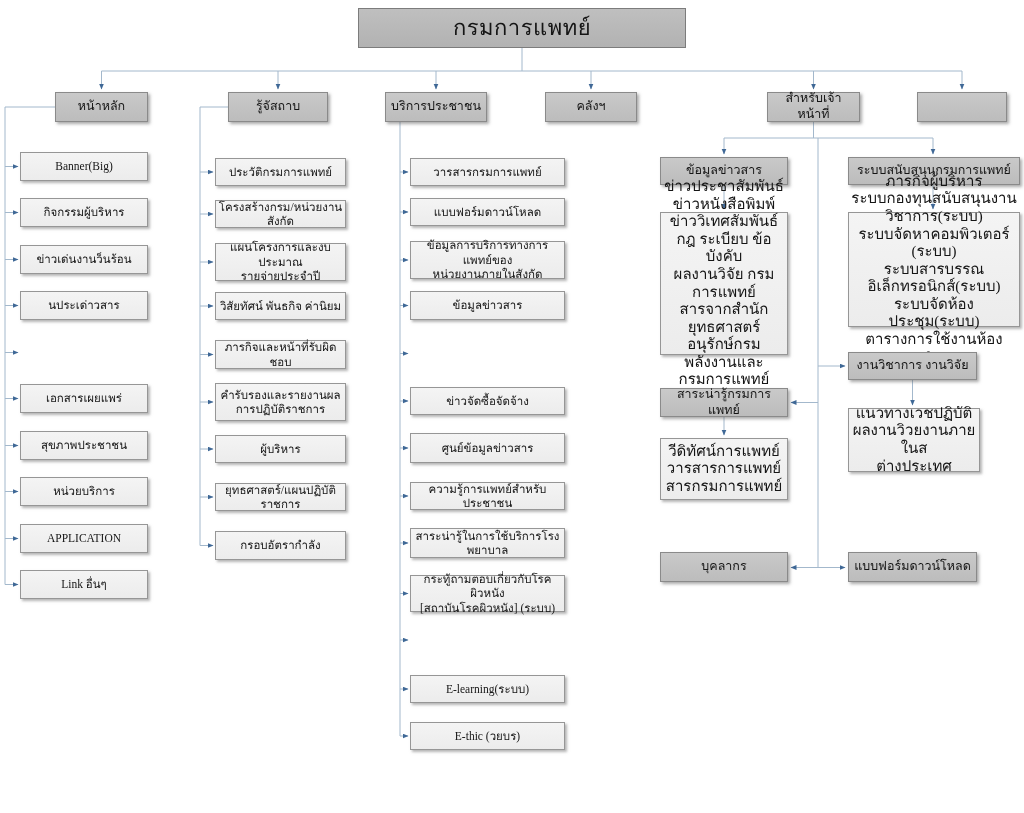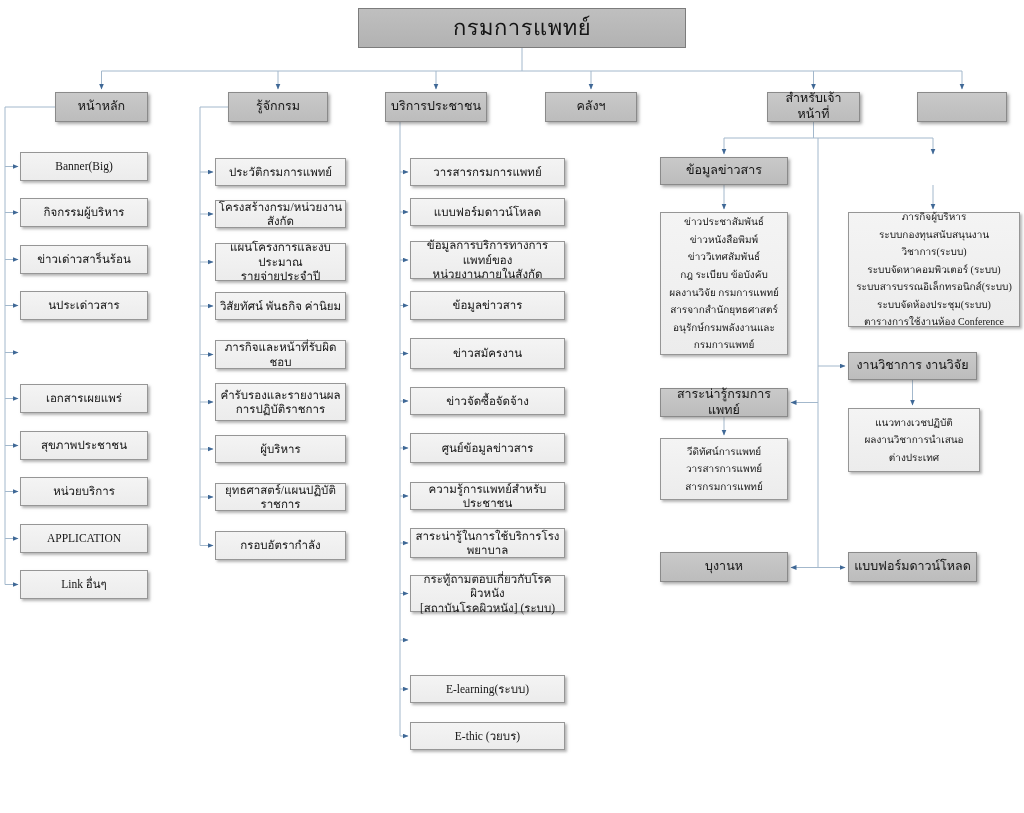--- a/index.html
+++ b/index.html
@@ -16,21 +16,21 @@
   }
   .gray {
     background:linear-gradient(#c9c9c9,#bcbcbc);
     border-color:#8a8a8a; font-size:12.5px;
     box-shadow:2px 2px 3px rgba(100,100,100,.55);
   }
   .title-box {
     background:linear-gradient(#bfbfbf,#b2b2b2);
     border:1px solid #7c7c7c; font-size:22px; box-shadow:none; letter-spacing:.5px;
   }
-  .panel { font-size:10px; line-height:17.6px; padding:4px 2px; }
+  .panel { font-size:15px; line-height:17.6px; padding:4px 2px; }
 </style>
 </head>
 <body>
 
 <div class="canvas">
 
   <svg class="wires" viewBox="0 0 1024 813" xmlns="http://www.w3.org/2000/svg">
     <defs>
       <marker id="arr" markerWidth="7" markerHeight="6" refX="5.5" refY="2.5" orient="auto" markerUnits="userSpaceOnUse">
         <path d="M0,0 L6,2.5 L0,5 Z" fill="#3f6896"></path>
@@ -97,29 +97,29 @@
       <path d="M912.5,380 V405" marker-end="url(#arr)"></path>
       <path d="M724,417 V435" marker-end="url(#arr)"></path>
       <path d="M818,567.5 H791" marker-end="url(#arr)"></path>
       <path d="M818,567.5 H845" marker-end="url(#arr)"></path>
     </g>
   </svg>
 
   <div class="box title-box" style="left:358px;top:8px;width:328px;height:40px">กรมการแพทย์</div>
 
   <div class="box gray" style="left:55px;top:92px;width:93px;height:30px">หน้าหลัก</div>
-  <div class="box gray" style="left:228px;top:92px;width:100px;height:30px">รู้จักกรม</div>
+  <div class="box gray" style="left:228px;top:92px;width:100px;height:30px">รู้จัสถาบ</div>
   <div class="box gray" style="left:385px;top:92px;width:102px;height:30px">บริการประชาชน</div>
   <div class="box gray" style="left:545px;top:92px;width:92px;height:30px">คลังฯ</div>
   <div class="box gray" style="left:767px;top:92px;width:93px;height:30px">สำหรับเจ้าหน้าที่</div>
   <div class="box gray" style="left:917px;top:92px;width:90px;height:30px" title="คลังฯ"></div>
 
   <div class="box" style="left:20px;top:152px;width:128px;height:29px">Banner(Big)</div>
   <div class="box" style="left:20px;top:198px;width:128px;height:29px">กิจกรรมผู้บริหาร</div>
-  <div class="box" style="left:20px;top:245px;width:128px;height:29px">ข่าวเด่าวสาร็นร้อน</div>
+  <div class="box" style="left:20px;top:245px;width:128px;height:29px">ข่าวเด่นงานว็นร้อน</div>
   <div class="box" style="left:20px;top:291px;width:128px;height:29px">นประเด่าวสาร</div>
   <div class="box" style="left:20px;top:384px;width:128px;height:29px">เอกสารเผยแพร่</div>
   <div class="box" style="left:20px;top:431px;width:128px;height:29px">สุขภาพประชาชน</div>
   <div class="box" style="left:20px;top:477px;width:128px;height:29px">หน่วยบริการ</div>
   <div class="box" style="left:20px;top:524px;width:128px;height:29px">APPLICATION</div>
   <div class="box" style="left:20px;top:570px;width:128px;height:29px">Link อื่นๆ</div>
 
   <div class="box" style="left:215px;top:158px;width:131px;height:28px">ประวัติกรมการแพทย์</div>
   <div class="box" style="left:215px;top:200px;width:131px;height:28px">โครงสร้างกรม/หน่วยงานสังกัด</div>
   <div class="box" style="left:215px;top:243px;width:131px;height:38px">แผนโครงการและงบประมาณ
@@ -130,53 +130,53 @@
 การปฏิบัติราชการ</div>
   <div class="box" style="left:215px;top:435px;width:131px;height:28px">ผู้บริหาร</div>
   <div class="box" style="left:215px;top:483px;width:131px;height:28px">ยุทธศาสตร์/แผนปฏิบัติราชการ</div>
   <div class="box" style="left:215px;top:531px;width:131px;height:29px">กรอบอัตรากำลัง</div>
 
   <div class="box" style="left:410px;top:158px;width:155px;height:28px">วารสารกรมการแพทย์</div>
   <div class="box" style="left:410px;top:198px;width:155px;height:28px">แบบฟอร์มดาวน์โหลด</div>
   <div class="box" style="left:410px;top:241px;width:155px;height:38px">ข้อมูลการบริการทางการแพทย์ของ
 หน่วยงานภายในสังกัด</div>
   <div class="box" style="left:410px;top:291px;width:155px;height:29px">ข้อมูลข่าวสาร</div>
-  <div class="box" style="left:410px;top:338px;width:155px;height:31px">ข่าวสมัครงาน</div>
   <div class="box" style="left:410px;top:387px;width:155px;height:28px">ข่าวจัดซื้อจัดจ้าง</div>
   <div class="box" style="left:410px;top:433px;width:155px;height:30px">ศูนย์ข้อมูลข่าวสาร</div>
   <div class="box" style="left:410px;top:482px;width:155px;height:28px">ความรู้การแพทย์สำหรับประชาชน</div>
   <div class="box" style="left:410px;top:528px;width:155px;height:30px">สาระน่ารู้ในการใช้บริการโรงพยาบาล</div>
   <div class="box" style="left:410px;top:575px;width:155px;height:37px">กระทู้ถามตอบเกี่ยวกับโรคผิวหนัง
 [สถาบันโรคผิวหนัง] (ระบบ)</div>
   <div class="box" style="left:410px;top:675px;width:155px;height:28px">E-learning(ระบบ)</div>
   <div class="box" style="left:410px;top:722px;width:155px;height:28px">E-thic (วยบร)</div>
 
   <div class="box gray" style="left:660px;top:157px;width:128px;height:28px">ข้อมูลข่าวสาร</div>
   <div class="box panel" style="left:660px;top:212px;width:128px;height:143px">ข่าวประชาสัมพันธ์
 ข่าวหนังสือพิมพ์
 ข่าววิเทศสัมพันธ์
 กฎ ระเบียบ ข้อบังคับ
 ผลงานวิจัย กรมการแพทย์
 สารจากสำนักยุทธศาสตร์
 อนุรักษ์กรมพลังงานและ
 กรมการแพทย์</div>
 
+  <div class="box gray" style="left:848px;top:157px;width:172px;height:28px">ระบบสนับสนุนกรมการแพทย์</div>
   <div class="box panel" style="left:848px;top:212px;width:172px;height:115px">ภารกิจผู้บริหาร
 ระบบกองทุนสนับสนุนงานวิชาการ(ระบบ)
 ระบบจัดหาคอมพิวเตอร์ (ระบบ)
 ระบบสารบรรณอิเล็กทรอนิกส์(ระบบ)
 ระบบจัดห้องประชุม(ระบบ)
 ตารางการใช้งานห้อง Conference</div>
 
   <div class="box gray" style="left:848px;top:352px;width:129px;height:28px">งานวิชาการ งานวิจัย</div>
   <div class="box panel" style="left:848px;top:408px;width:132px;height:64px">แนวทางเวชปฏิบัติ
-ผลงานวิชาการนำเสนอ
+ผลงานวิวยงานภายในส
 ต่างประเทศ</div>
 
   <div class="box panel" style="left:660px;top:438px;width:128px;height:62px">วีดิทัศน์การแพทย์
 วารสารการแพทย์
 สารกรมการแพทย์</div>
   <div class="box gray" style="left:660px;top:388px;width:128px;height:29px">สาระน่ารู้กรมการแพทย์</div>
 
-  <div class="box gray" style="left:660px;top:552px;width:128px;height:30px">บุงานห</div>
+  <div class="box gray" style="left:660px;top:552px;width:128px;height:30px">บุคลากร</div>
   <div class="box gray" style="left:848px;top:552px;width:129px;height:30px">แบบฟอร์มดาวน์โหลด</div>
 
 </div>
 
 </body></html>

